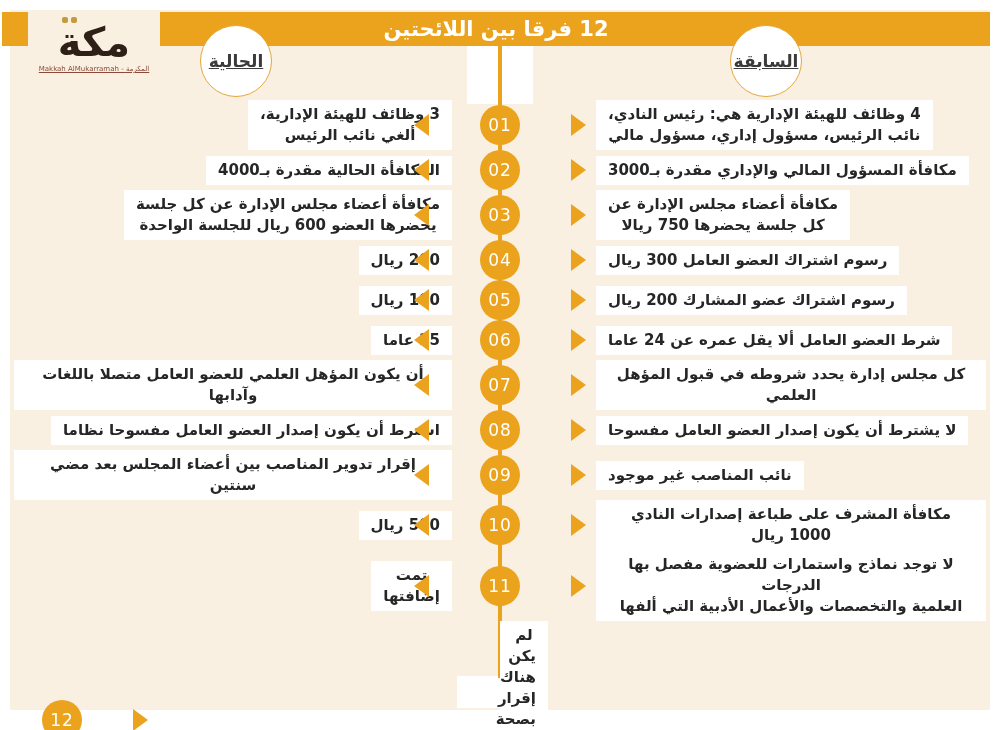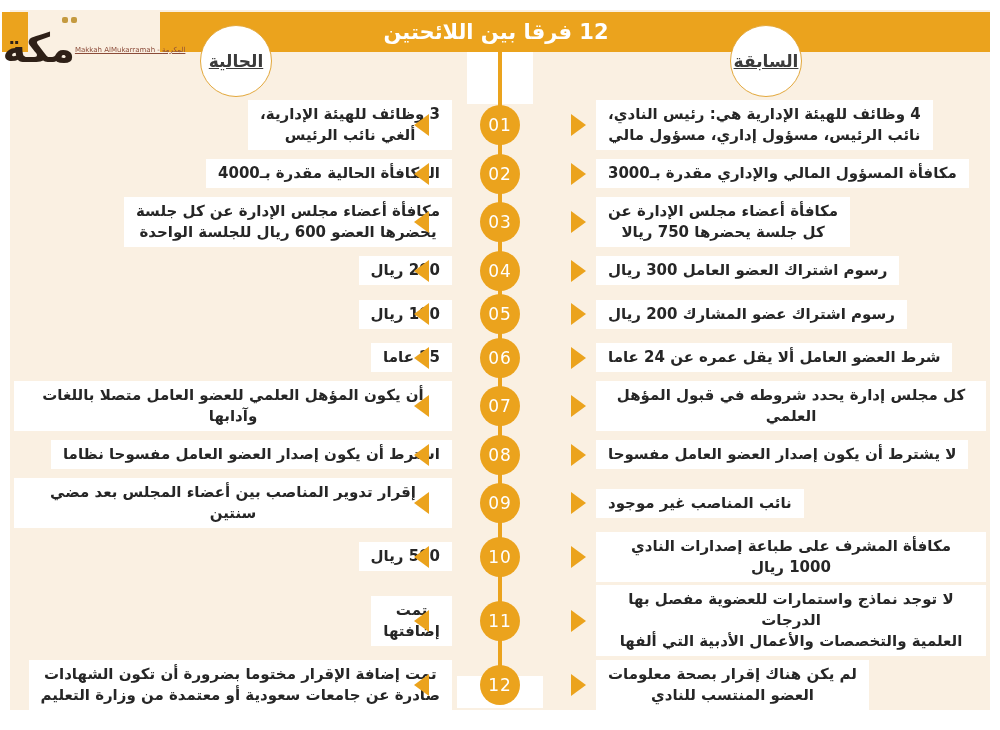--- a/index.html
+++ b/index.html
@@ -11,26 +11,26 @@
     --logo-accent:#C49A3F;
     --logo-caption:#8B4B39;
     --bubble-border:#E3A83C;
   }
   *{margin:0;padding:0;box-sizing:border-box;}
   body{background:#ffffff;font-family:"DejaVu Sans",sans-serif;}
   .canvas{position:relative;width:1000px;height:730px;background:#ffffff;overflow:hidden;}
 
   .cream-area{position:absolute;left:10px;top:10px;width:980px;height:700px;background:var(--cream);}
 
-  .header-bar{position:absolute;left:2px;right:10px;top:12px;height:40px;background:var(--orange);
+  .header-bar{position:absolute;left:2px;right:10px;top:12px;height:34px;background:var(--orange);
     display:flex;align-items:center;justify-content:center;z-index:3;}
   .header-title{color:#ffffff;font-size:21px;font-weight:bold;direction:rtl;letter-spacing:0;}
 
   .logo-box{position:absolute;left:28px;top:12px;width:132px;height:73px;background:var(--cream);
-    z-index:4;display:flex;flex-direction:row;align-items:center;justify-content:center;}
+    z-index:4;display:flex;flex-direction:column;align-items:center;justify-content:center;}
   .logo-word{font-size:40px;font-weight:bold;color:var(--logo-dark);line-height:1;direction:rtl;margin-top:-2px;}
   .logo-dots{position:absolute;top:5px;left:34px;display:flex;gap:3px;}
   .logo-dots i{display:block;width:6px;height:6px;border-radius:2px;background:var(--logo-accent);}
   .logo-caption{font-size:7px;color:var(--logo-caption);margin-top:3px;white-space:nowrap;text-decoration:underline;}
 
   .bubble{position:absolute;top:25px;width:72px;height:72px;border-radius:50%;background:#ffffff;
     border:1.5px solid var(--bubble-border);display:flex;align-items:center;justify-content:center;
     z-index:5;font-size:17px;font-weight:bold;color:#3b3b3b;direction:rtl;text-decoration:underline;}
   .bubble.current{left:200px;}
   .bubble.previous{left:730px;}
@@ -245,24 +245,20 @@
         <span class="num-circle">11</span>
         <span class="arrow to-right"></span>
       </div>
       <div class="cell prev-side">
           <div class="box">لا توجد نماذج واستمارات للعضوية مفصل بها الدرجات
 العلمية والتخصصات والأعمال الأدبية التي ألفها</div>
         </div>
     </div>
 
     <div class="row">
-      <div class="cell curr-side">
-          <div class="box">تمت إضافة الإقرار مختوما بضرورة أن تكون الشهادات
-صادرة عن جامعات سعودية أو معتمدة من وزارة التعليم</div>
-        </div>
       <div class="center">
         <span class="arrow to-left"></span>
         <span class="num-circle">12</span>
         <span class="arrow to-right"></span>
       </div>
       <div class="cell prev-side">
           <div class="box">لم يكن هناك إقرار بصحة معلومات
 العضو المنتسب للنادي</div>
         </div>
     </div>

